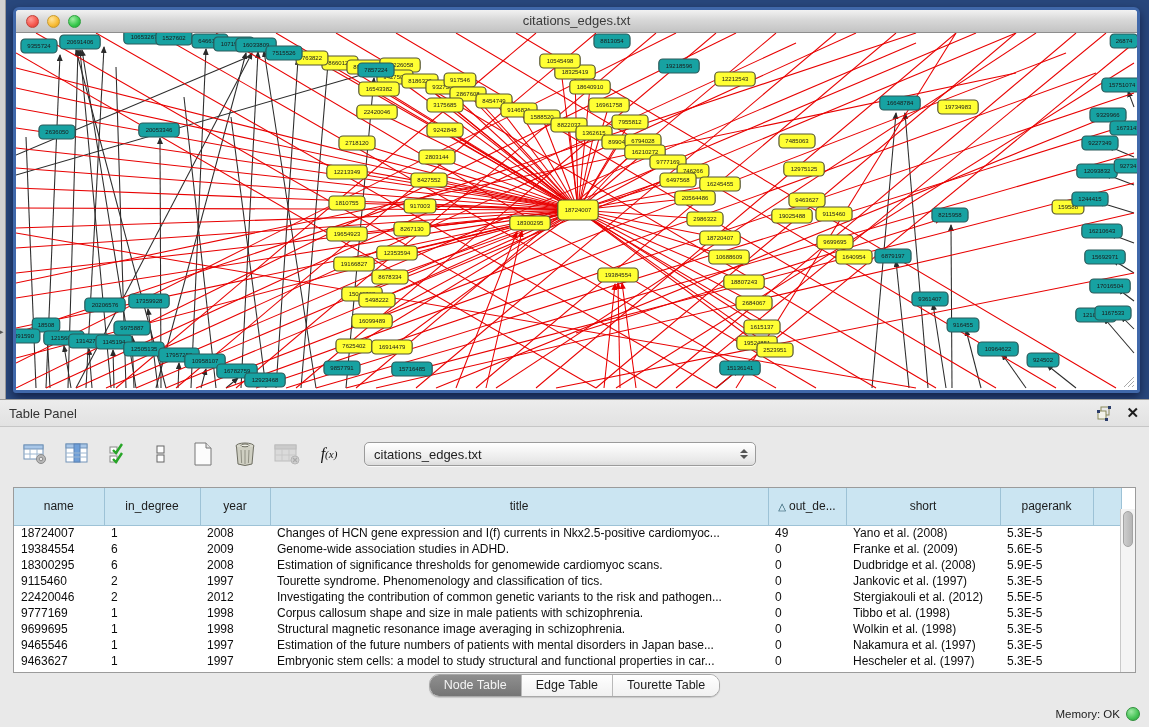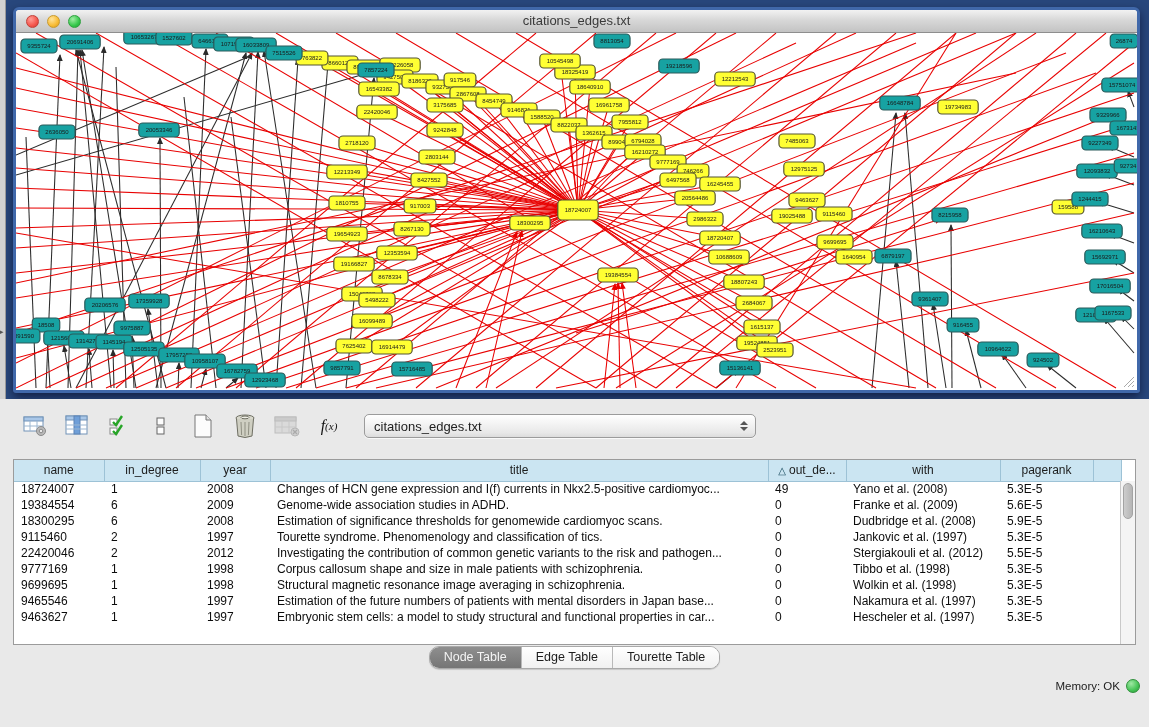--- a/index.html
+++ b/index.html
@@ -34,21 +34,21 @@
   .fx i { font-size:16px; }
   .fx .paren { font-size:11px; font-style:italic; }
   .combo { margin-left:6px; width:392px; height:24px; border:1px solid #9b9b9b; border-radius:5px; background:linear-gradient(180deg,#ffffff,#e8e8e8 80%,#dcdcdc); display:flex; align-items:center; box-shadow:0 1px 0 rgba(255,255,255,.7); }
   .combo .val { flex:1; font-size:13px; color:#222; padding-left:9px; }
   .combo .arrows { width:18px; display:flex; flex-direction:column; align-items:center; gap:2px; padding-right:4px; }
   .combo .arrows .up   { width:0;height:0;border-left:4px solid transparent;border-right:4px solid transparent;border-bottom:4px solid #555; }
   .combo .arrows .down { width:0;height:0;border-left:4px solid transparent;border-right:4px solid transparent;border-top:4px solid #555; }
 
   .table-frame { position:absolute; left:13px; top:60px; width:1123px; height:186px; border:1px solid #9b9b9b; background:#fff; overflow:hidden; }
   table.data { border-collapse:collapse; table-layout:fixed; width:1107px; }
-  table.data th { height:21px; background:#cbe5f2; border-right:1px solid #9dc2d6; border-bottom:1px solid #9dc2d6; font-size:12px; font-weight:normal; color:#1c1c1c; text-align:center; overflow:hidden; white-space:nowrap; }
+  table.data th { height:37px; background:#cbe5f2; border-right:1px solid #9dc2d6; border-bottom:1px solid #9dc2d6; font-size:12px; font-weight:normal; color:#1c1c1c; text-align:center; overflow:hidden; white-space:nowrap; }
   table.data th .sort-tri { color:#16495c; font-size:10px; margin-right:3px; }
   table.data td { height:16px; font-size:12px; color:#0c0c0c; padding:0 0 0 7px; white-space:nowrap; overflow:hidden; border:none; }
   .vscroll { position:absolute; right:0; top:21px; width:15px; height:164px; background:#f4f4f4; border-left:1px solid #c9c9c9; }
   .vscroll .thumb { position:absolute; left:2px; top:2px; width:10px; height:36px; border-radius:6px; background:linear-gradient(90deg,#cdcdcd,#b5b5b5); border:1px solid #a3a3a3; }
 
   .tabs { position:absolute; top:247px; left:0; right:0; display:flex; justify-content:center; }
   .seg { display:flex; border:1px solid #a9a9a9; border-radius:10px; overflow:hidden; background:#fff; box-shadow:0 1px 1px rgba(0,0,0,.15); }
   .seg .tab { min-width:86px; padding:0 14px; height:21px; line-height:21px; font-size:12.5px; text-align:center; color:#1d1d1d; background:linear-gradient(180deg,#ffffff,#f1f1f1); border-right:1px solid #b9b9b9; }
   .seg .tab:last-child { border-right:none; }
   .seg .tab.active { background:linear-gradient(180deg,#8f8f8f,#757575); color:#f4f4f4; }
@@ -729,20 +729,33 @@
             <line x1="4" y1="14" x2="14" y2="4"></line>
             <line x1="8" y1="14" x2="14" y2="8"></line>
             <line x1="12" y1="14" x2="14" y2="12"></line>
           </g>
       </svg>
     </div>
   </div>
 </div>
 
 <div class="panel">
+  <div class="panel-header">
+    <span class="panel-title">Table Panel</span>
+    <span class="hdr-icons">
+      <svg width="16" height="16">
+        <rect x="5" y="2" width="8" height="8" fill="none" stroke="#8a8a5a"></rect>
+        <rect x="2" y="6" width="8" height="8" fill="#f4f4ea" stroke="#8a8a5a"></rect>
+        <rect x="1" y="5" width="3" height="3" fill="#2c3e6b"></rect>
+          <rect x="9" y="13" width="3" height="3" fill="#2c3e6b"></rect>
+          <rect x="12" y="1" width="3" height="3" fill="#2c3e6b"></rect>
+      </svg>
+      <span class="close-x">✕</span>
+    </span>
+  </div>
 
   <div class="panel-body">
     <div class="toolbar">
       <span class="tbtn">
         <svg width="24" height="22">
             <rect x="1" y="2" width="19" height="14" fill="#fff" stroke="#7293b8"></rect>
             <rect x="1" y="2" width="19" height="4" fill="#a9c7e8" stroke="#7293b8"></rect>
             <line x1="7" y1="6" x2="7" y2="16" stroke="#9cb6d0"></line>
             <line x1="14" y1="6" x2="14" y2="16" stroke="#9cb6d0"></line>
             <line x1="1" y1="11" x2="20" y2="11" stroke="#9cb6d0"></line>
@@ -825,21 +838,21 @@
             <col style="width: 93px;">
             <col style="width: 28px;">
           </colgroup>
         <thead>
             <tr id="thead-row">
               <th>name</th>
               <th>in_degree</th>
               <th>year</th>
               <th>title</th>
               <th><span class="sort-tri">△</span>out_de...</th>
-              <th>with</th>
+              <th>short</th>
               <th>pagerank</th>
               <th></th>
             </tr>
           </thead>
         <tbody id="tbody">
             <tr>
               <td>18724007</td>
               <td>1</td>
               <td>2008</td>
               <td>Changes of HCN gene expression and I(f) currents in Nkx2.5-positive cardiomyoc...</td>

